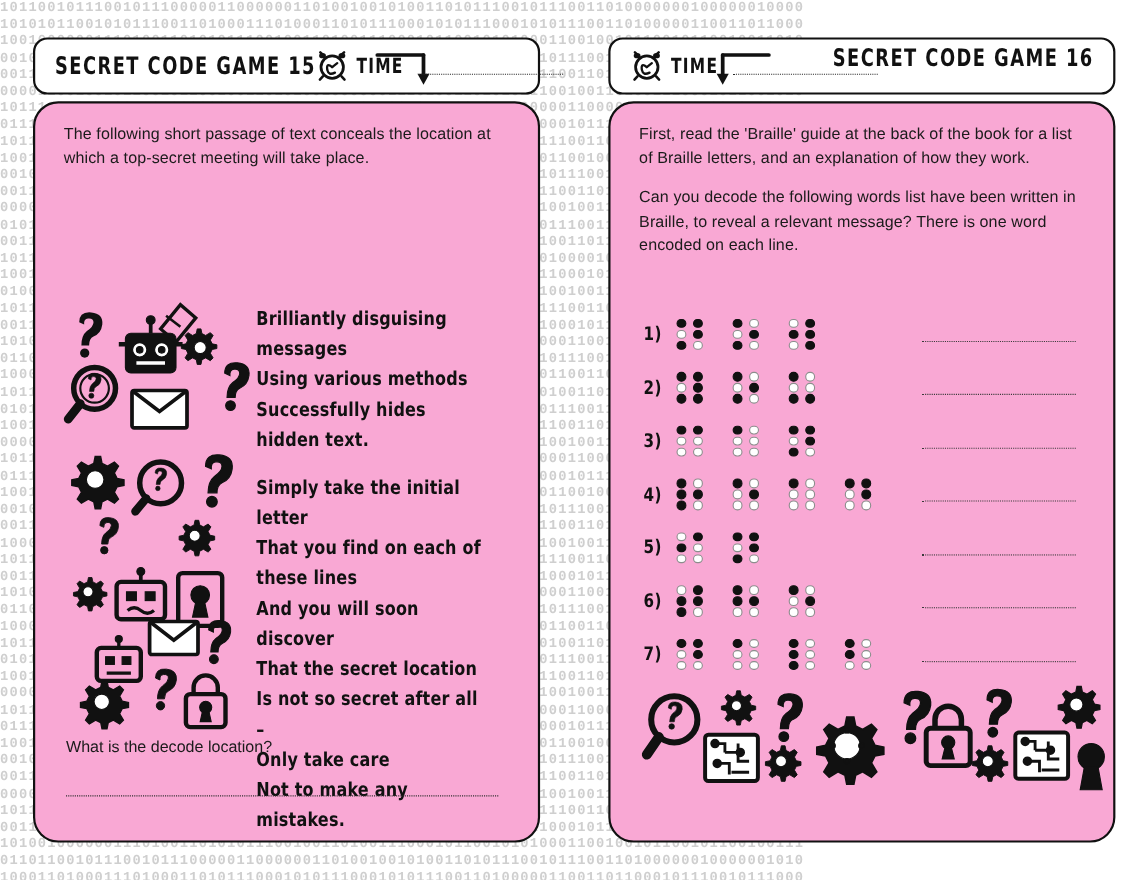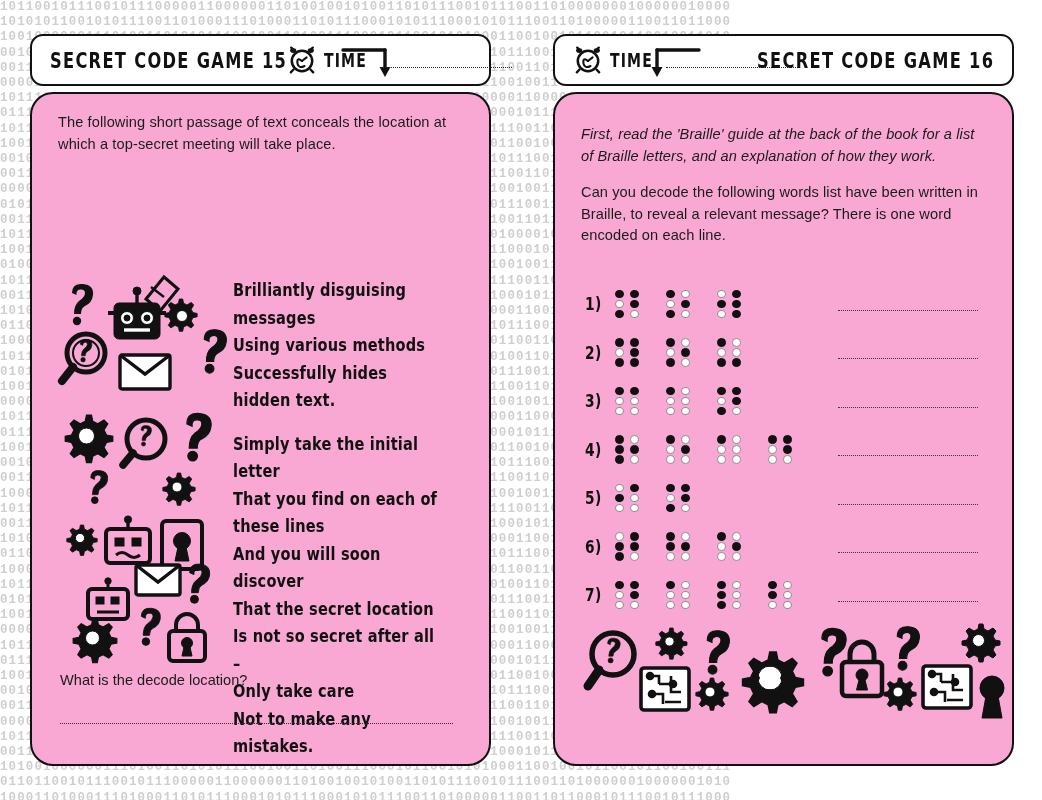--- a/index.html
+++ b/index.html
@@ -59,21 +59,21 @@
     position:absolute;left:0;right:0;top:92px;bottom:34px;
     border:2.5px solid #111;border-radius:23px;background:#f9a8d4;
     box-sizing:border-box;overflow:hidden;
   }
   .panel-pad{position:absolute;left:26px;right:26px;top:18px;bottom:14px;}
 
   .intro{
     font-size:14.6px;line-height:21.5px;color:#1b1b1b;
     letter-spacing:.1px;margin:0 0 15px 0;
   }
-  .intro.italic{font-style:italic;margin-top:12px;}
+  .intro.italic{}
 
   
   .poem{
     position:absolute;left:175px;top:165px;right:2px;
     font-family:"DejaVu Sans Condensed","Liberation Sans Narrow","Liberation Sans",sans-serif;
     font-size:17.4px;font-weight:bold;line-height:27.5px;
     letter-spacing:.2px;color:#111;
     transform:scaleX(0.93);transform-origin:left top;
   }
   .poem .stanza + .stanza{margin-top:16px;}
@@ -386,21 +386,21 @@
               <ellipse cx="23.8" cy="5.6" rx="3.1" ry="2.4" fill="#111"></ellipse>
               <circle cx="15" cy="16" r="10.2" fill="none" stroke="#111" stroke-width="2.5"></circle>
               <path d="M15 16 Q 9.5 11.5 10.5 18.5 Q 11.6 24 17.5 21" fill="none" stroke="#111" stroke-width="2.1" stroke-linecap="round"></path>
               <path d="M15 16 L19.6 12.4" stroke="#111" stroke-width="2.1" stroke-linecap="round"></path>
               <path d="M6.5 24.5 L3.8 27.4 M23.5 24.5 L26.2 27.4" stroke="#111" stroke-width="2.3" stroke-linecap="round"></path>
             </svg>
           </span>
           <span class="time-label">TIME</span>
           <span class="time-rule"></span>
         </div>
-        <div style="position:absolute;right:18px;top:50%;transform:translateY(-50%);display:flex;align-items:center;">
+        <div style="position:absolute;right:18px;top:50%;transform:translateY(-50%);display:flex;">
           <span style="margin-right:4px;">
             <svg width="56" height="38" viewBox="0 0 56 38">
               <path d="M54 9 H12" stroke="#111" stroke-width="3.4" fill="none" stroke-linecap="round"></path>
               <path d="M12 9 V28" stroke="#111" stroke-width="3.4" fill="none" stroke-linecap="round"></path>
               <path d="M6.5 26 L12 36 L17.5 26 Z" fill="#111"></path>
             </svg>
           </span>
           <span class="game-title">SECRET CODE GAME 16</span>
         </div>
       </div>

